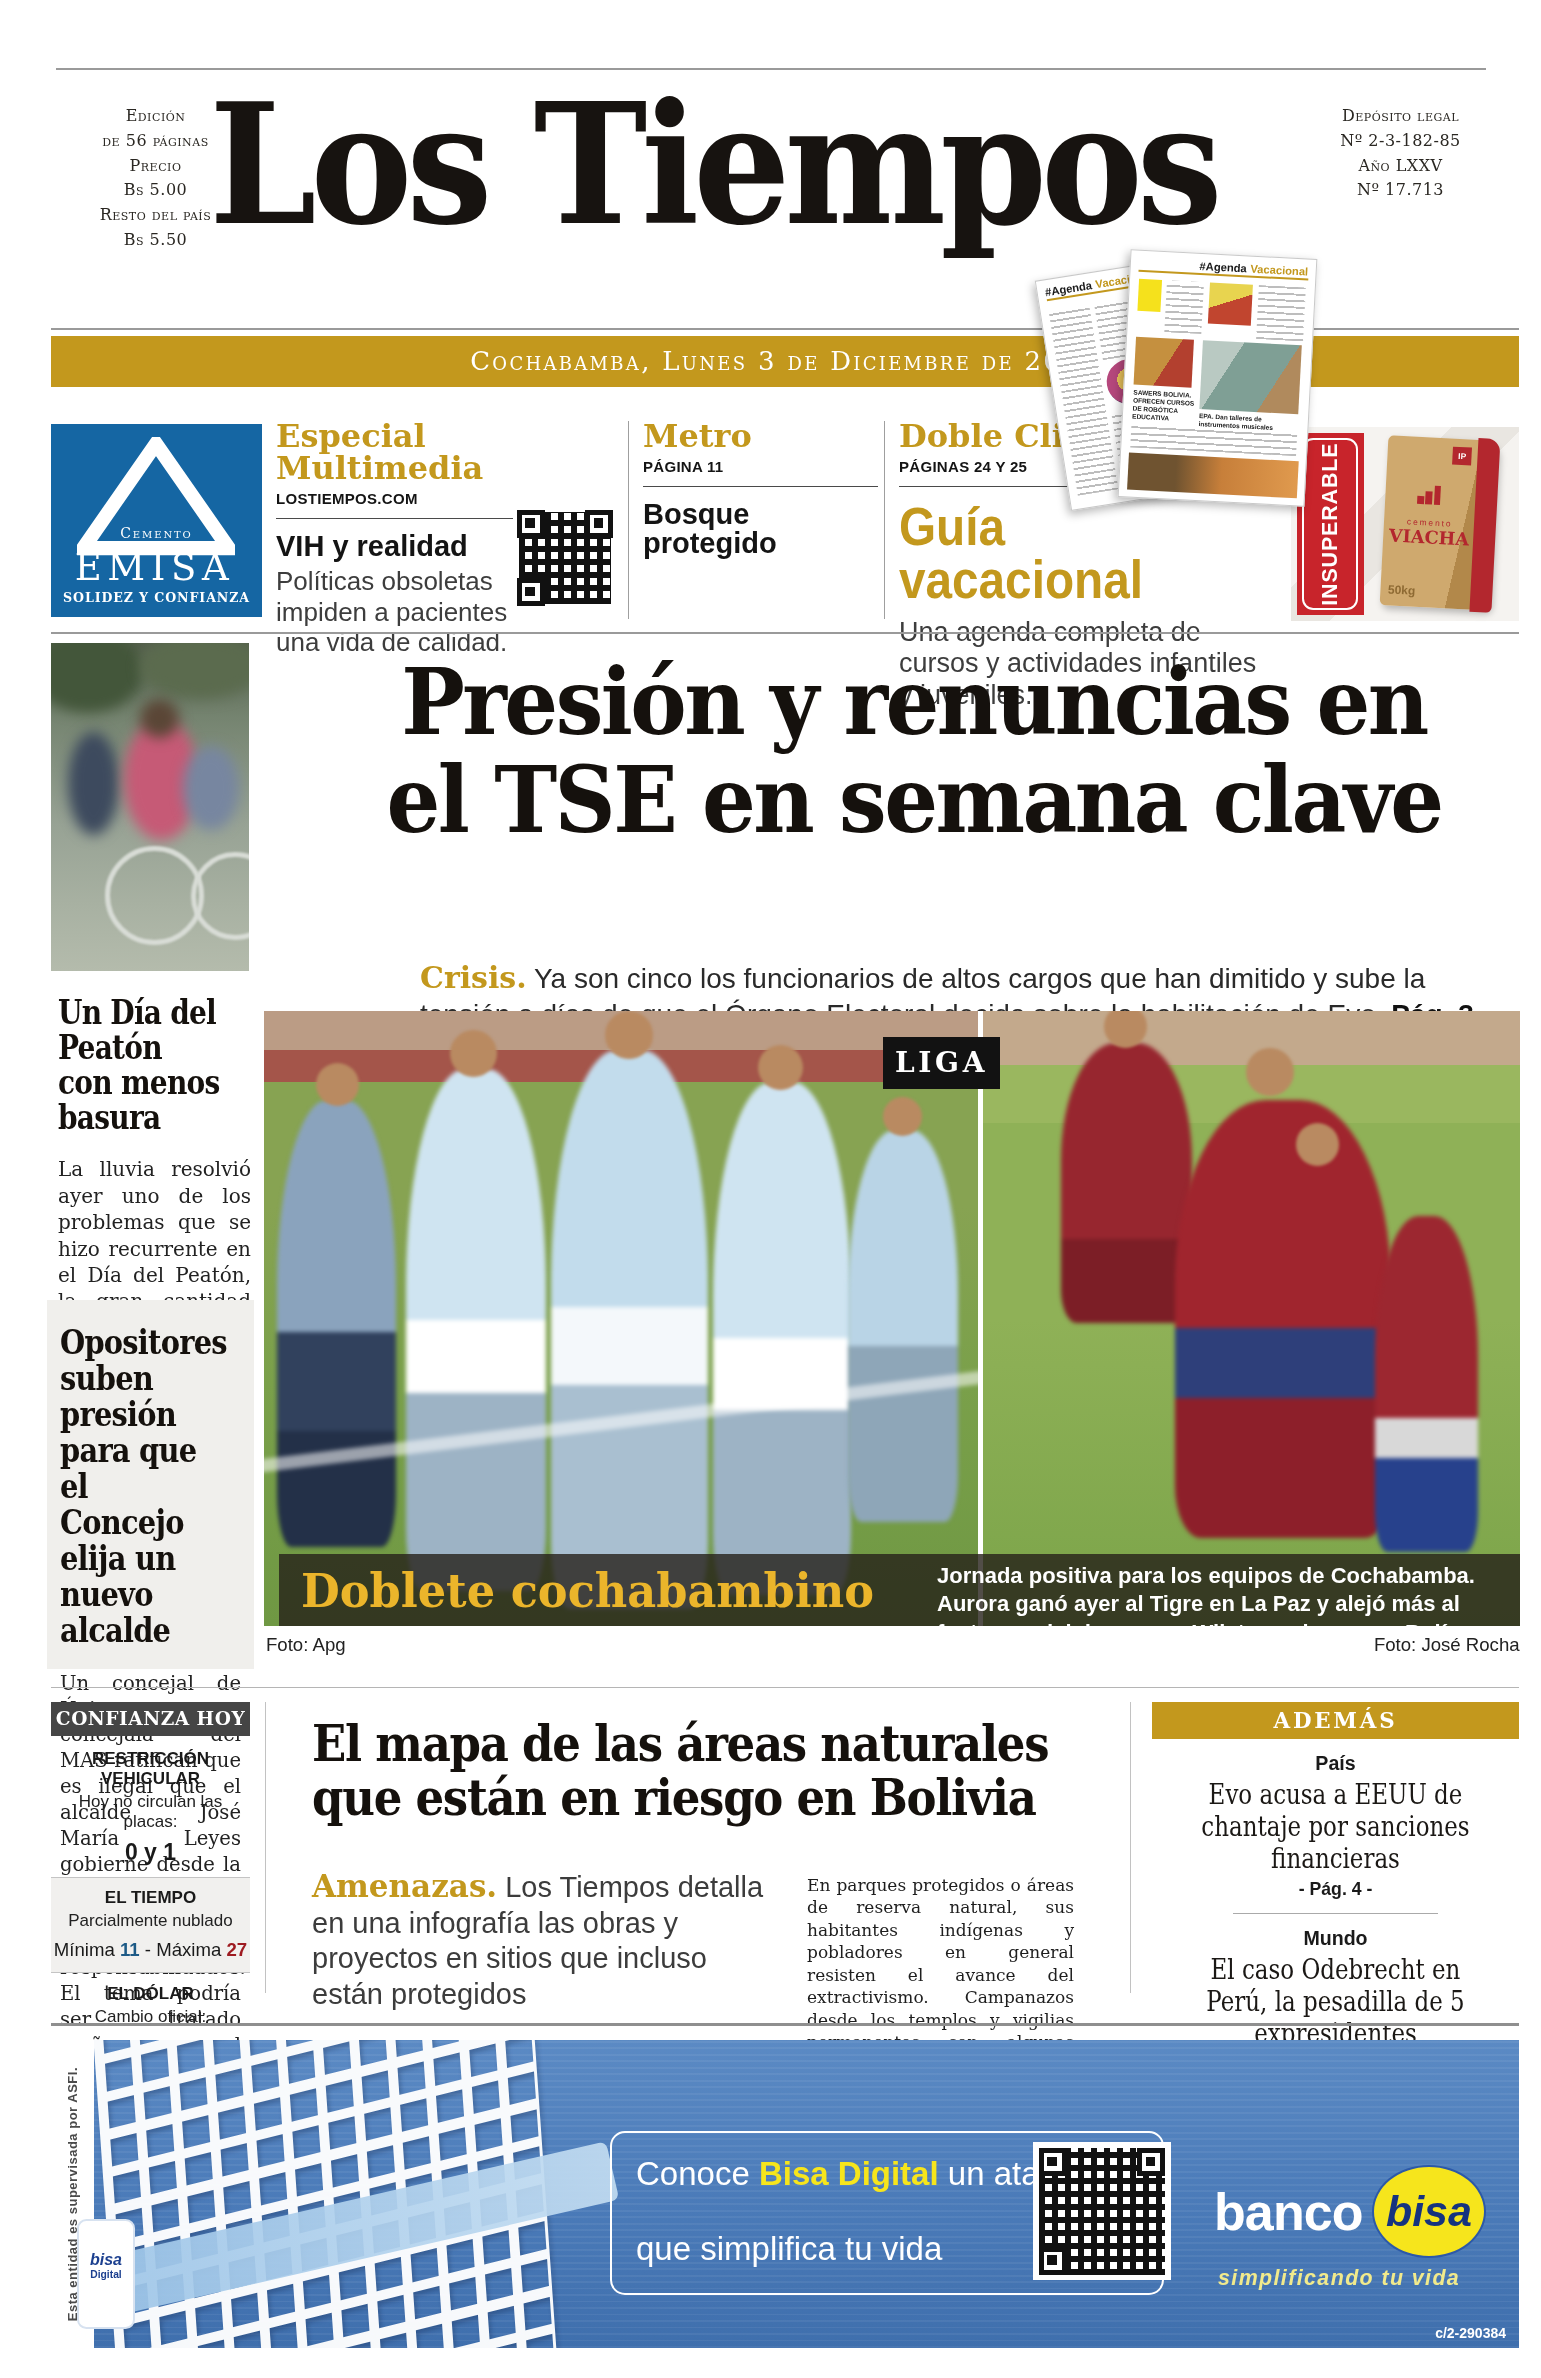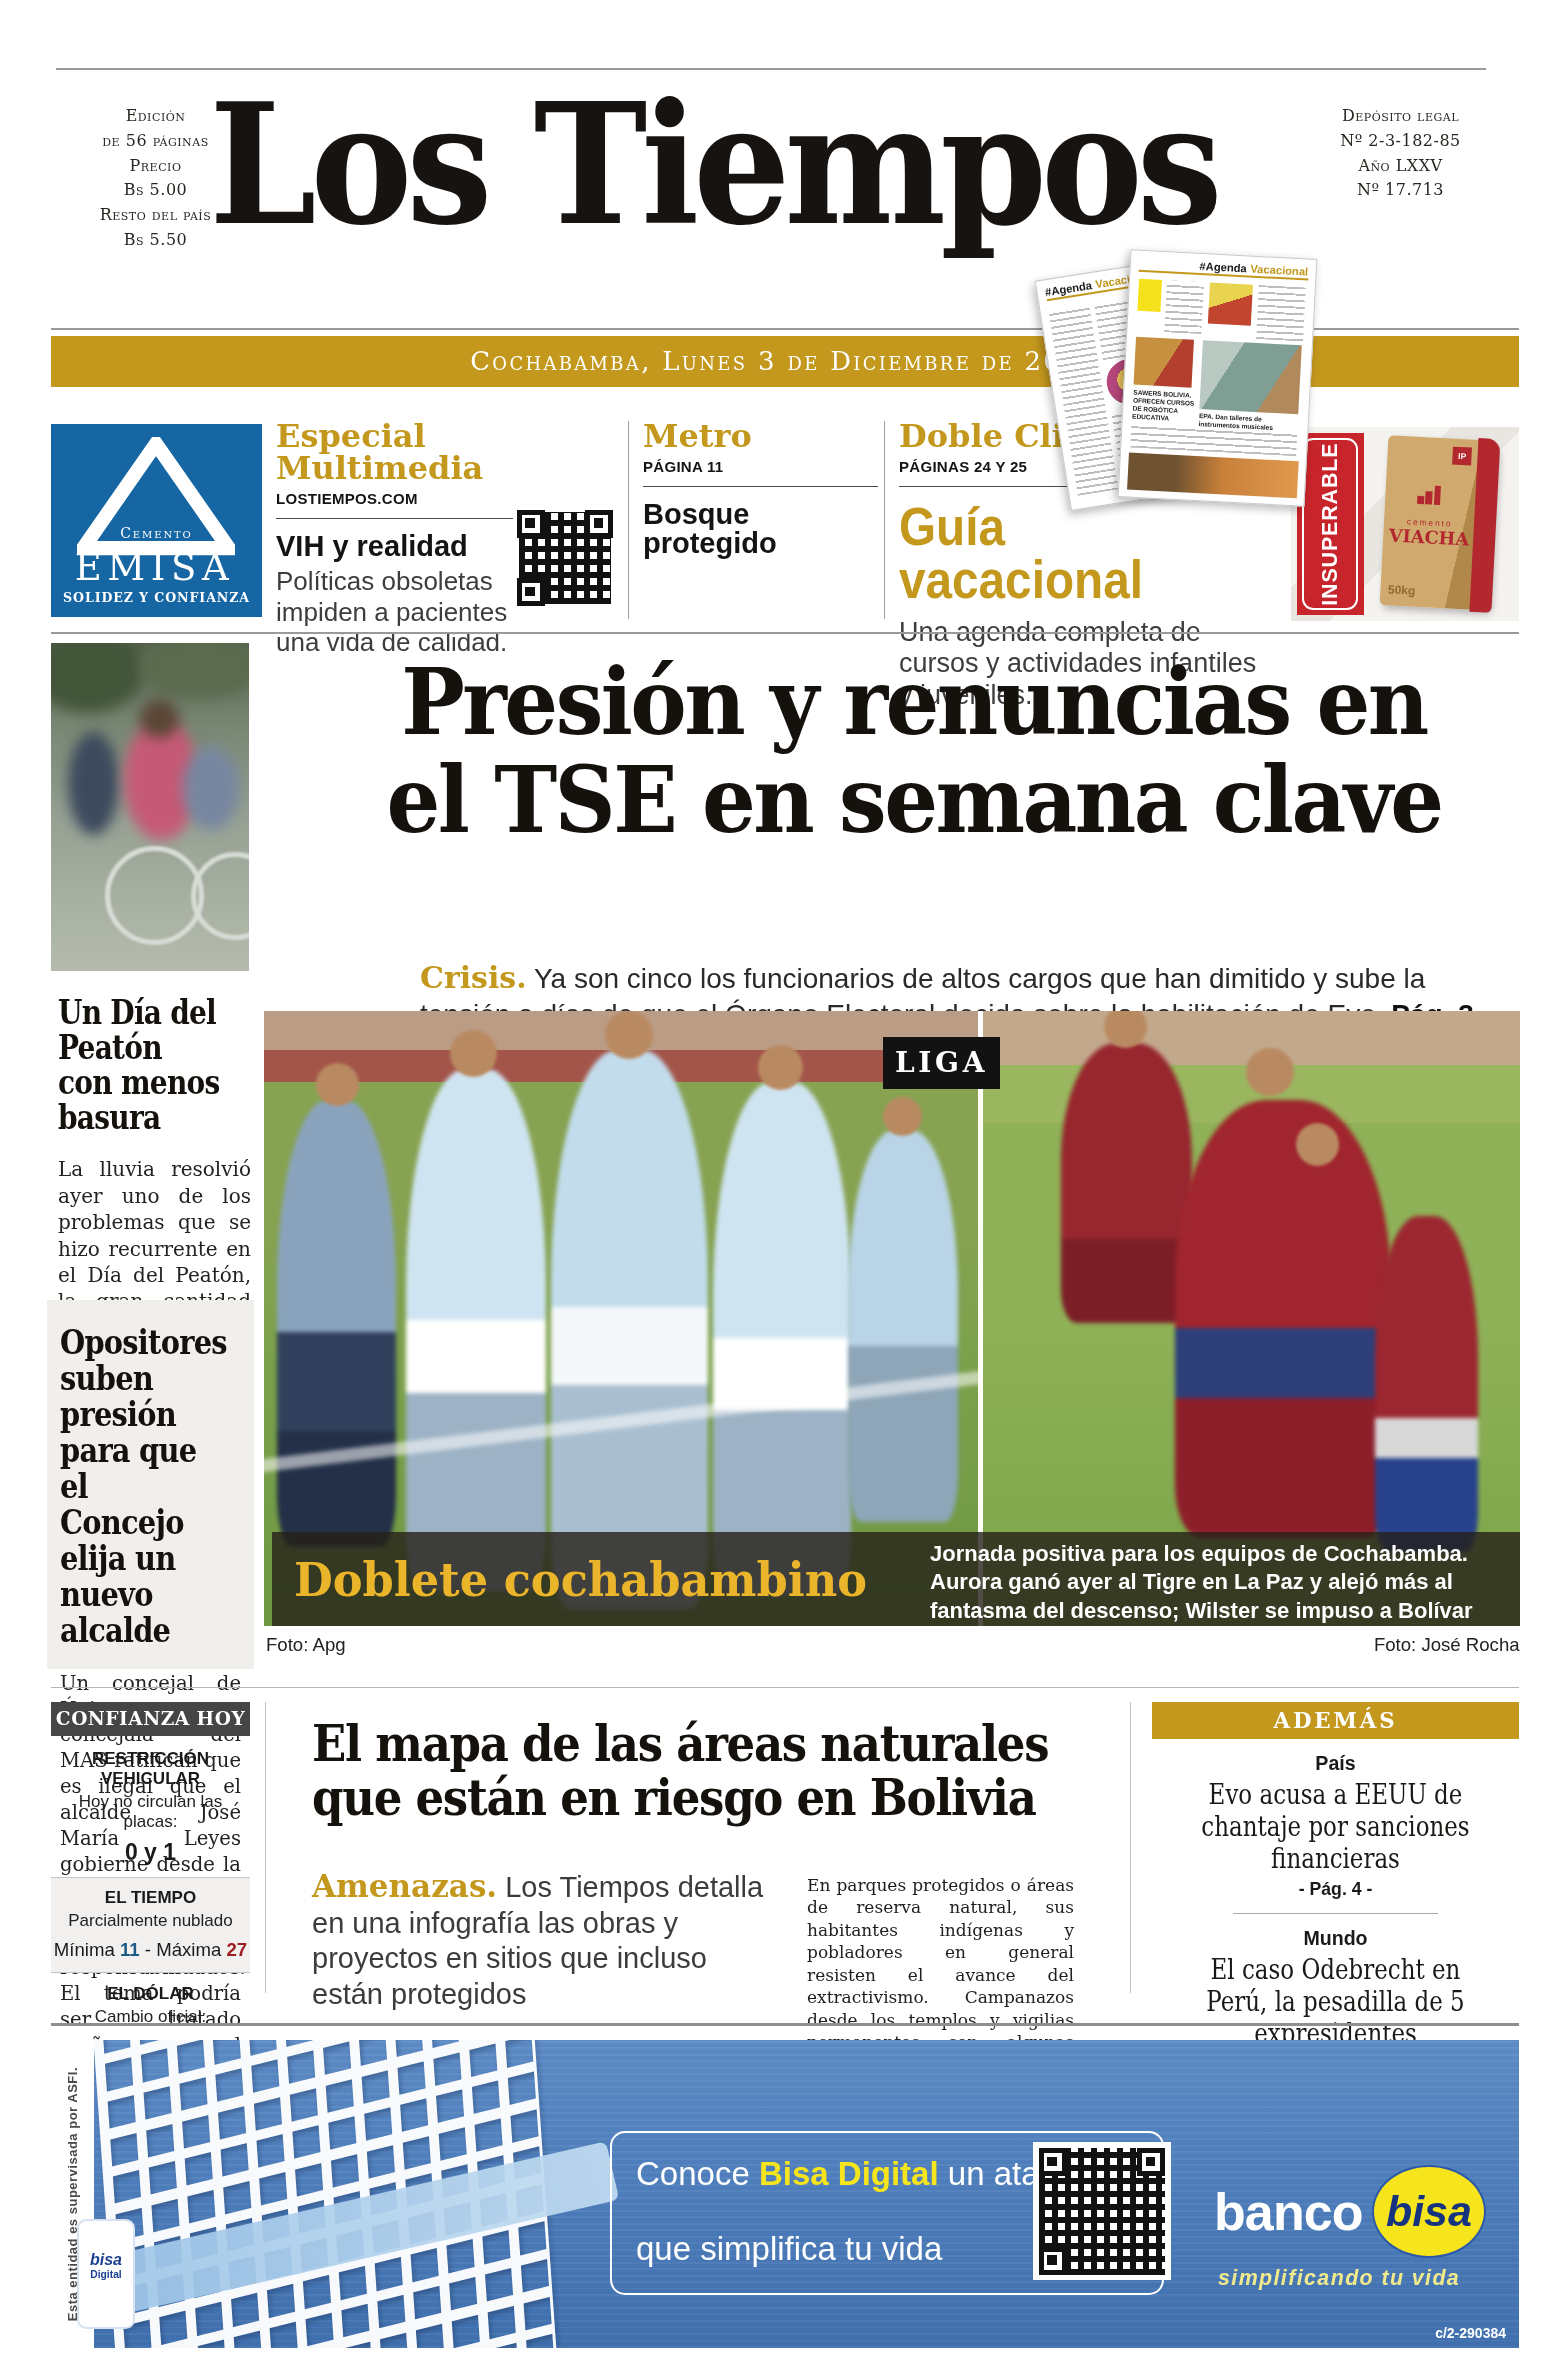--- a/index.html
+++ b/index.html
@@ -89,21 +89,21 @@
 
   .bigphoto{overflow:hidden;background:#fff;}
   .subL{position:absolute;left:0;top:0;width:714px;height:615px;overflow:hidden;
      background:linear-gradient(180deg,#bb9c85 0 39px,#a4554a 39px 71px,#87a352 71px 196px,#7aa04a 373px,#6f9843 100%);}
   .subR{position:absolute;left:719px;top:0;width:537px;height:615px;overflow:hidden;
      background:linear-gradient(180deg,#c3a98c 0 54px,#9ab75f 54px 112px,#8fb157 112px 308px,#7ba449 100%);}
   .pl{position:absolute;border-radius:42% 42% 12% 12%;filter:blur(1.9px);}
   .hd{position:absolute;border-radius:50%;background:#b98a61;filter:blur(1.4px);}
   .liga{background:#121212;color:#fff;text-align:center;font-family:"DejaVu Serif",serif;
      font-weight:700;font-size:28px;letter-spacing:3.7px;line-height:52px;z-index:6;}
-  .capband{position:absolute;left:8px;bottom:0;right:0;height:94px;background:rgba(38,32,25,.80);z-index:7;}
+  .capband{position:absolute;left:15px;bottom:0;right:0;height:72px;background:rgba(38,32,25,.80);z-index:7;}
   .captitle{position:absolute;left:22.4px;top:50%;transform:translateY(-50%) scaleX(.95);transform-origin:0 50%;
      font-family:"DejaVu Serif",serif;font-weight:700;font-size:47px;color:#EBB52B;white-space:nowrap;}
   .captext{position:absolute;left:658px;top:7.5px;width:565px;font-weight:700;font-size:22px;line-height:1.3;color:#fff;}
   .fcredit{font-size:18.6px;color:#222;}
 
   
   .cbbox{width:199px;text-align:center;}
   .cbbox .hdr{background:#454545;color:#fff;font-family:"DejaVu Serif",serif;font-weight:700;
      font-size:18.6px;letter-spacing:0.5px;line-height:34px;}
   .cbbox .t1{font-weight:700;font-size:17px;margin-top:13px;}

